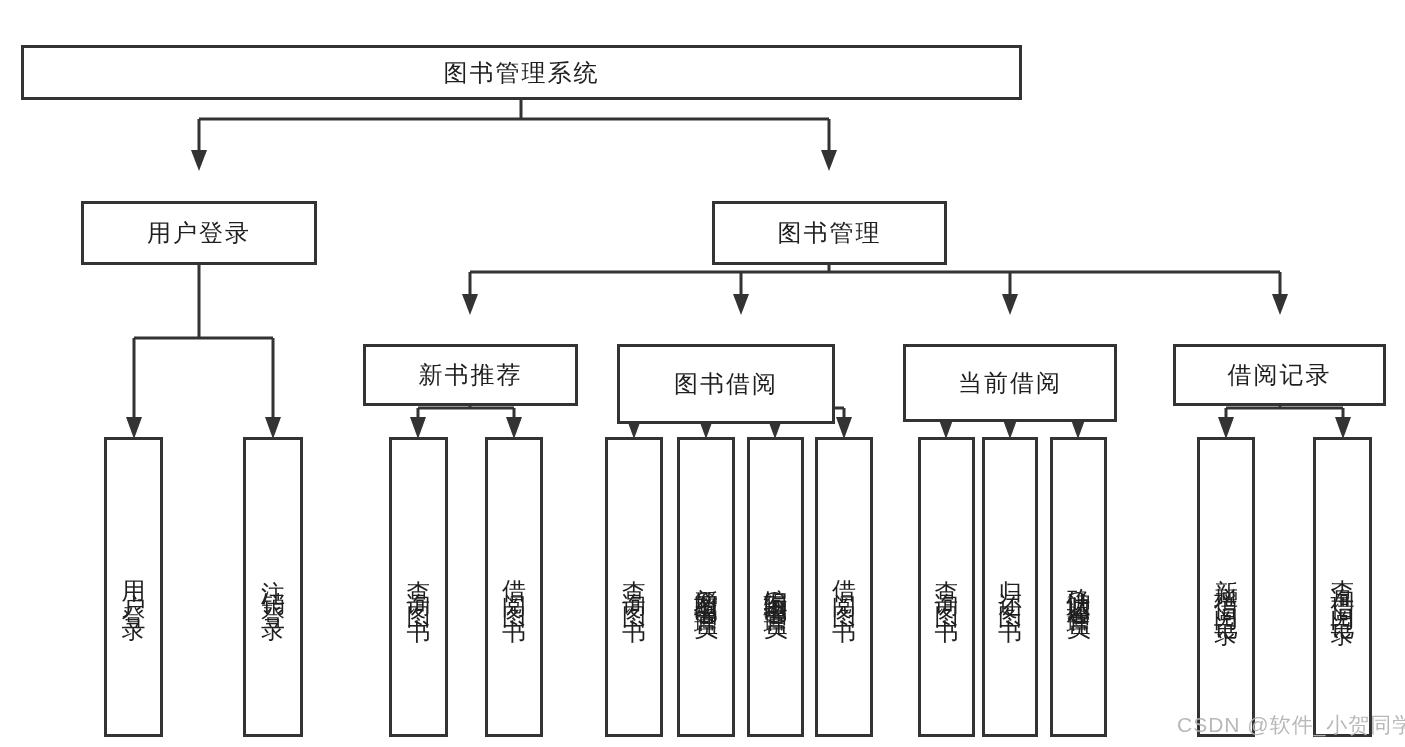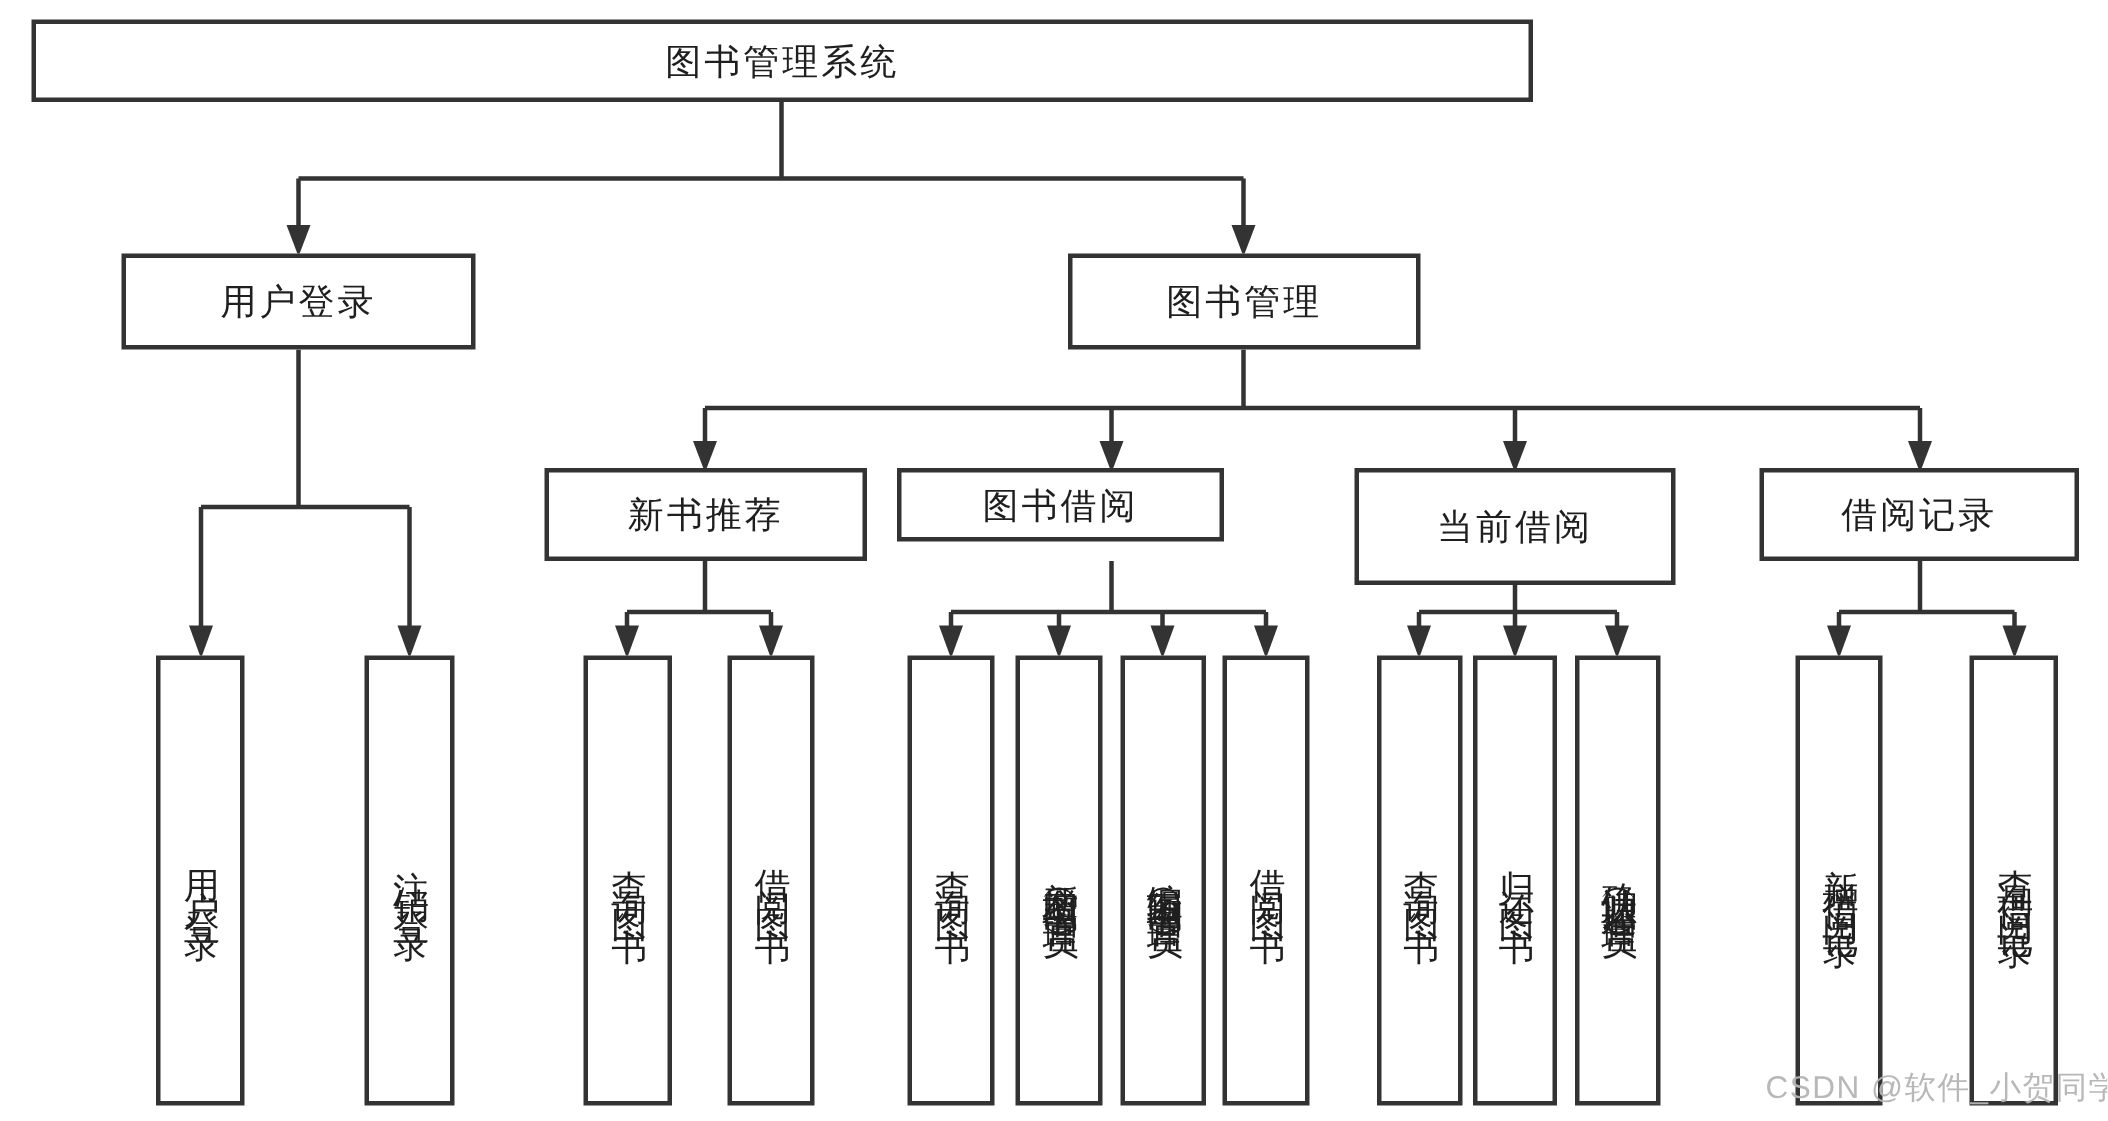--- a/index.html
+++ b/index.html
@@ -10,20 +10,21 @@
     font-family:"Liberation Sans","DejaVu Sans",sans-serif;
     overflow:hidden;
   }
   #wires{position:absolute;left:0;top:0;width:1405px;height:747px;}
   .node{
     position:absolute;
     border:3px solid #333333;
     background:#ffffff;
     display:flex;align-items:center;justify-content:center;
     box-sizing:border-box;
+    margin-top:32px;
   }
   .lbl{
     color:#1f1f1f;
     font-size:24px;
     letter-spacing:2px;
     white-space:nowrap;
   }
   .vnode{
     position:absolute;
     top:437px;height:300px;
@@ -107,21 +108,21 @@
   <div class="node" style="left:81px;top:169px;width:236px;height:64px">
     <span class="lbl">用户登录</span>
   </div>
   <div class="node" style="left:712px;top:169px;width:235px;height:64px">
     <span class="lbl">图书管理</span>
   </div>
 
   <div class="node" style="left:363px;top:312px;width:215px;height:62px">
     <span class="lbl">新书推荐</span>
   </div>
-  <div class="node" style="left:598px;top:312px;width:218px;height:49px">
+  <div class="node" style="left:617px;top:312px;width:218px;height:80px">
     <span class="lbl">图书借阅</span>
   </div>
   <div class="node" style="left:903px;top:312px;width:214px;height:78px">
     <span class="lbl">当前借阅</span>
   </div>
   <div class="node" style="left:1173px;top:312px;width:213px;height:62px">
     <span class="lbl">借阅记录</span>
   </div>
 
   <div class="vnode" style="left:104px;width:59px">

